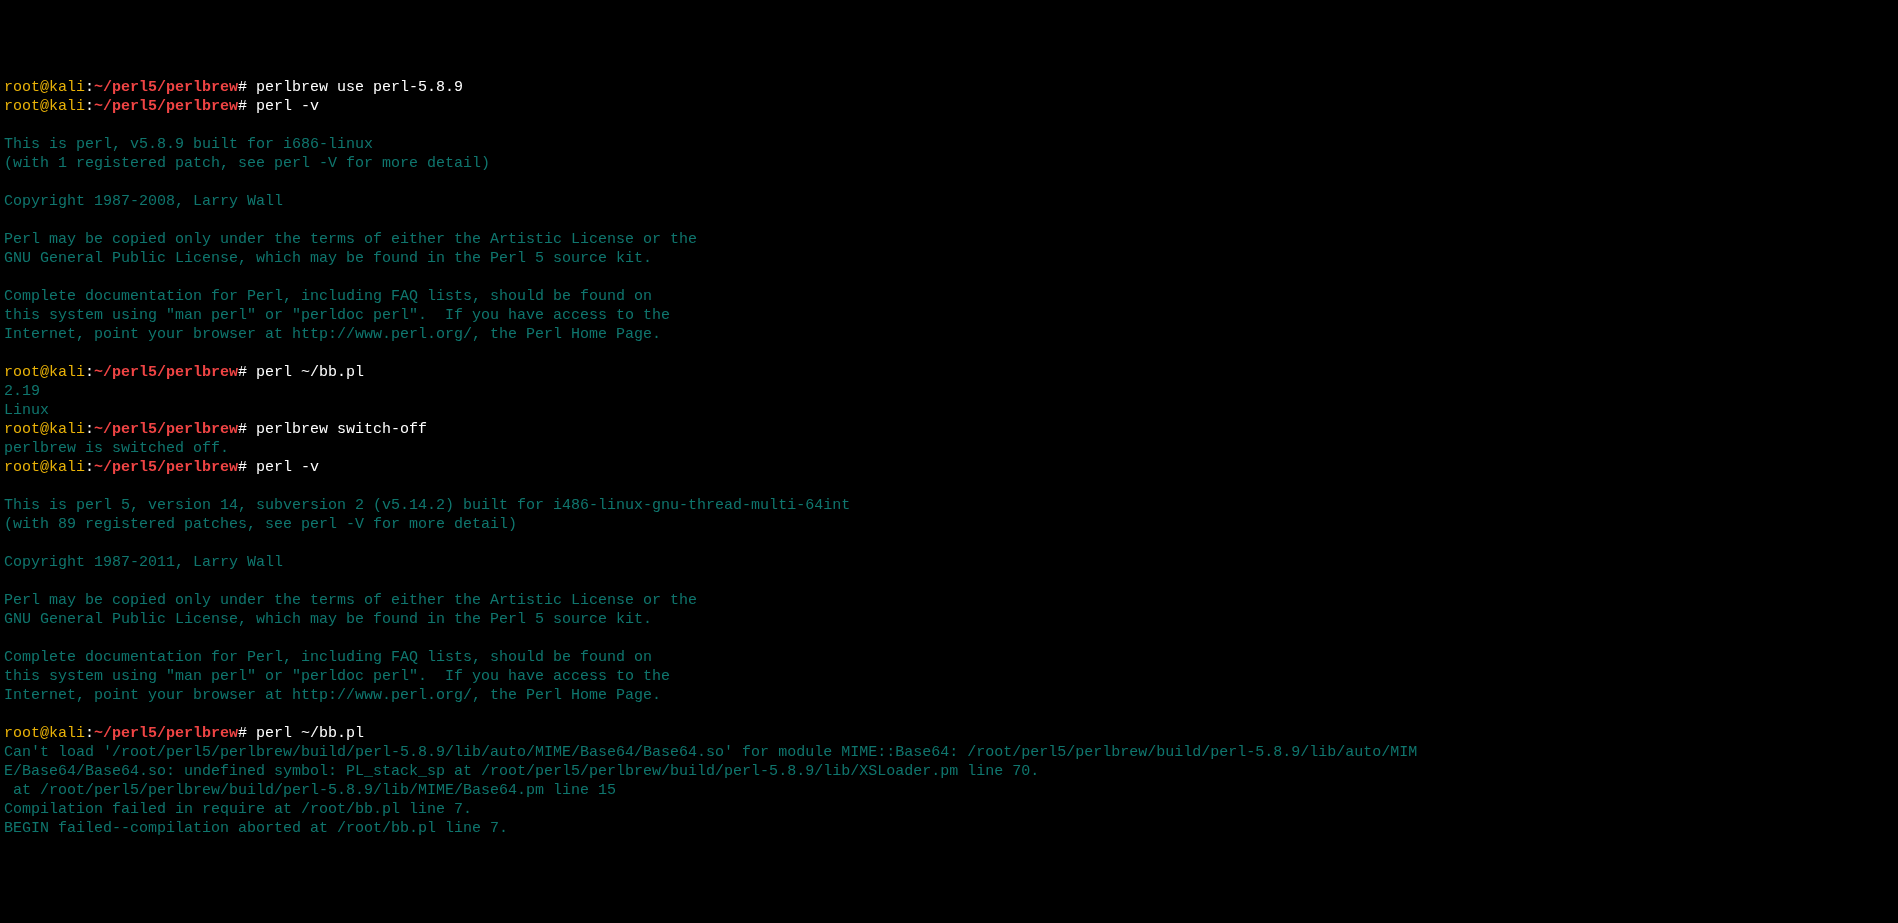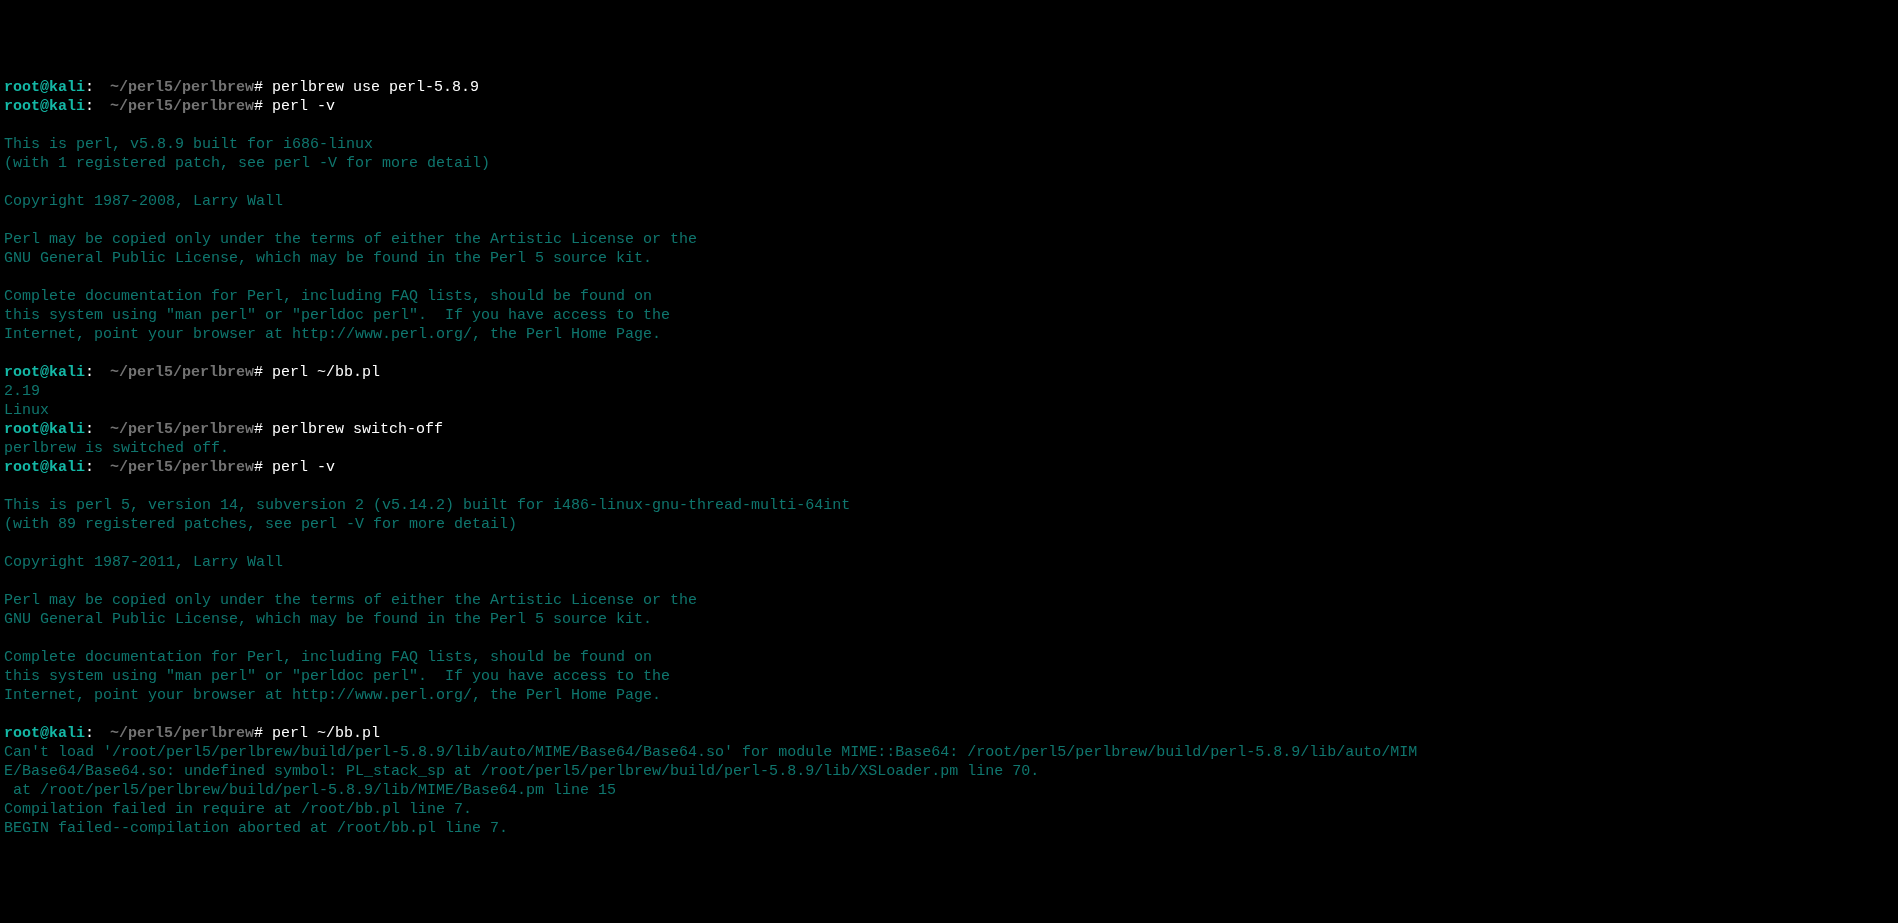--- a/index.html
+++ b/index.html
@@ -13,30 +13,29 @@
       font-size: 15px;
       line-height: 19px;
       color: #ffffff;
       padding: 2px 4px;
       white-space: pre;
       width: 1898px;
       height: 923px;
       overflow: hidden;
     }
     .prompt-user {
-      color: #14b8a6;
-      font-weight: bold;
+      color: #eab308;
+      font-weight: normal;
     }
     .prompt-colon {
       color: #ffffff;
     }
     .prompt-path {
-      color: #737373;
+      color: #ef4444;
       font-weight: bold;
-      margin-left: 16px;
     }
     .prompt-hash {
       color: #ffffff;
     }
     .command {
       color: #ffffff;
     }
     .output {
       color: #0f766e;
     }

